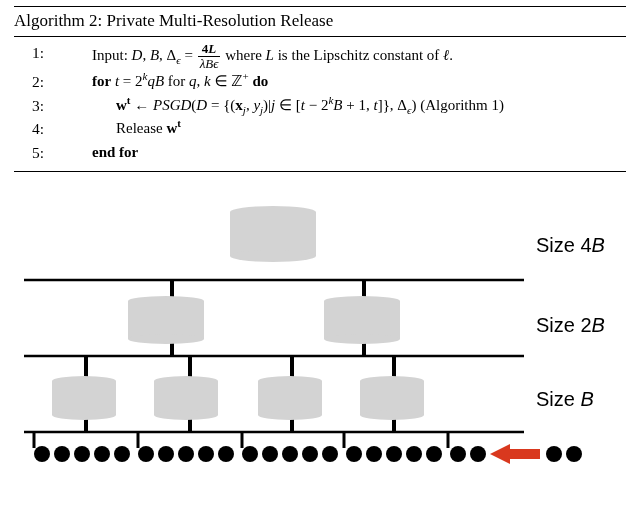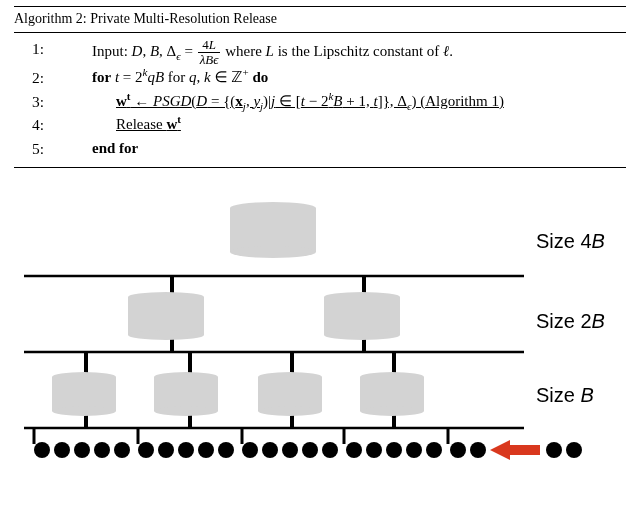--- a/index.html
+++ b/index.html
@@ -11,21 +11,21 @@
     background: #fff;
     width: 640px;
   }
   .algo-block {
     padding: 6px 14px 2px 14px;
   }
   .algo-title {
     border-top: 1.5px solid #000;
     border-bottom: 1px solid #000;
     padding: 4px 0 5px 0;
-    font-size: 14px;
+    font-size: 17px;
   }
   .algo-body {
     border-bottom: 1.5px solid #000;
     padding: 4px 0 6px 0;
   }
   .algo-line {
     display: flex;
     align-items: flex-start;
     margin: 1px 0;
     line-height: 1.45;
@@ -36,36 +36,35 @@
     padding-right: 8px;
     flex-shrink: 0;
     font-size: 15.5px;
   }
   .lc {
     flex: 1;
     margin-left: 40px;
   }
   .ind {
     padding-left: 24px;
-    text-decoration: underline;
   }
   .math-i { font-style: italic; }
   sup, sub {
     font-size: 73%;
     line-height: 0;
   }
   .frac {
     display: inline-block;
     vertical-align: middle;
     text-align: center;
     font-size: 13px;
     line-height: 1.05;
     padding: 0 1px;
   }
-  .frac .num { display:block; border-bottom:1px solid #000; padding:0 2px; }
+  .frac .num { display:block; border-bottom:1px solid #000; padding:0 2px;font-weight:bold; }
   .frac .den { display:block; padding:0 2px; }
 
   
   .fig-wrap {
     padding: 18px 24px 4px 24px;
   }
   svg { display:block; }
 </style>
 </head>
 <body>

